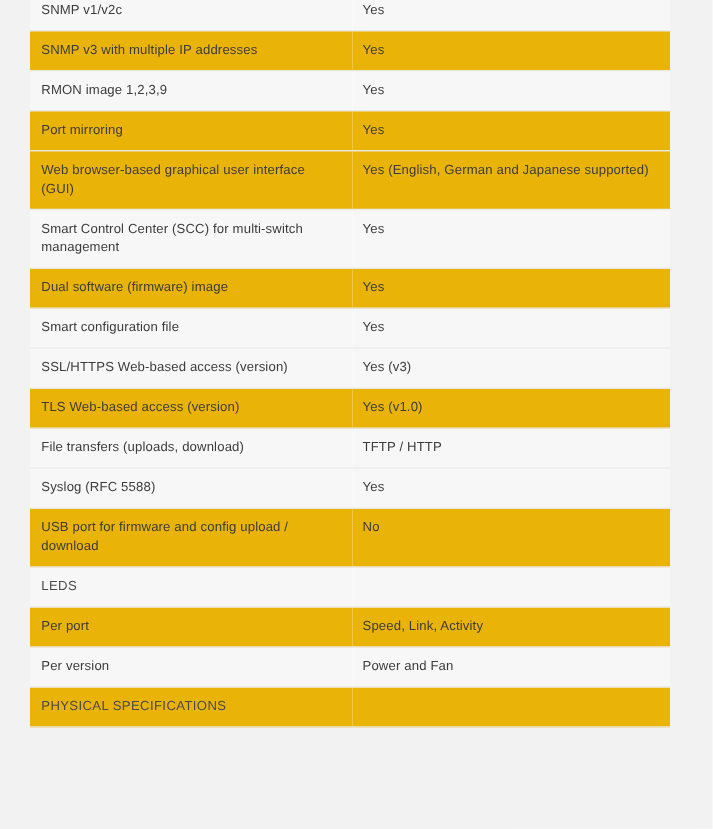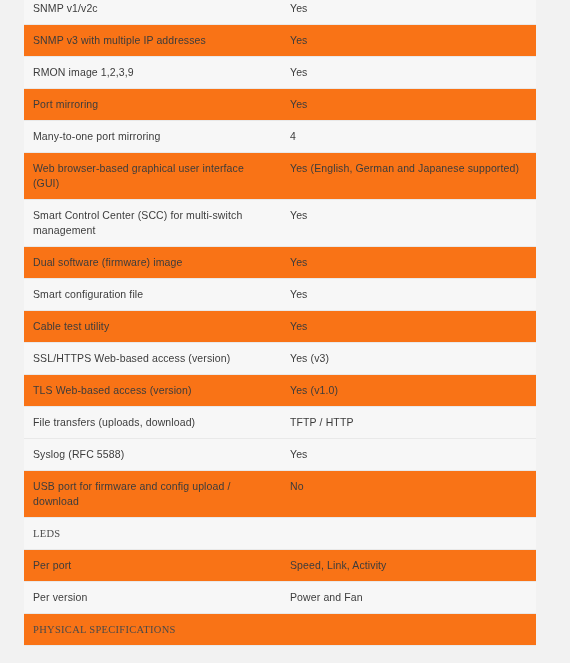--- a/index.html
+++ b/index.html
@@ -39,21 +39,21 @@
     width: 512px;
     border-collapse: collapse;
     table-layout: fixed;
     background: #ffffff;
   }
 
   #spec-table col.col-label { width: 258px; }
   #spec-table col.col-value { width: 254px; }
 
   #spec-table tr {
-    background: #f97316;
+    background: #eab308;
   }
   #spec-table tr.alt {
     background: #f7f7f7;
   }
 
   #spec-table td {
     border-bottom: 1px solid #e9e9e9;
     border-top: 1px solid #f1f1f1;
     padding: 8px 10px 8px 9px;
     font-size: 10.5px;
@@ -69,21 +69,20 @@
     padding-left: 9px;
   }
   #spec-table td.cell-value {
     padding-left: 8px;
   }
 
   
   #spec-table tr.section-row td {
     color: #4a4a4a;
     letter-spacing: 0.3px;
-    font-family: Liberation Serif, serif;
   }
 </style>
 </head>
 <body>
 
 <div id="spec-sheet">
   <div id="spec-table-viewport">
     <table id="spec-table">
       <colgroup>
         <col class="col-label">
@@ -99,42 +98,34 @@
             <td class="cell-value">Yes</td>
           </tr>
           <tr class="alt">
             <td class="cell-label">RMON image 1,2,3,9</td>
             <td class="cell-value">Yes</td>
           </tr>
           <tr>
             <td class="cell-label">Port mirroring</td>
             <td class="cell-value">Yes</td>
           </tr>
-          <tr class="alt">
-            <td class="cell-label">Many-to-one port mirroring</td>
-            <td class="cell-value">4</td>
-          </tr>
           <tr>
             <td class="cell-label">Web browser-based graphical user interface (GUI)</td>
             <td class="cell-value">Yes (English, German and Japanese supported)</td>
           </tr>
           <tr class="alt">
             <td class="cell-label">Smart Control Center (SCC) for multi-switch management</td>
             <td class="cell-value">Yes</td>
           </tr>
           <tr>
             <td class="cell-label">Dual software (firmware) image</td>
             <td class="cell-value">Yes</td>
           </tr>
           <tr class="alt">
             <td class="cell-label">Smart configuration file</td>
-            <td class="cell-value">Yes</td>
-          </tr>
-          <tr>
-            <td class="cell-label">Cable test utility</td>
             <td class="cell-value">Yes</td>
           </tr>
           <tr class="alt">
             <td class="cell-label">SSL/HTTPS Web-based access (version)</td>
             <td class="cell-value">Yes (v3)</td>
           </tr>
           <tr>
             <td class="cell-label">TLS Web-based access (version)</td>
             <td class="cell-value">Yes (v1.0)</td>
           </tr>

